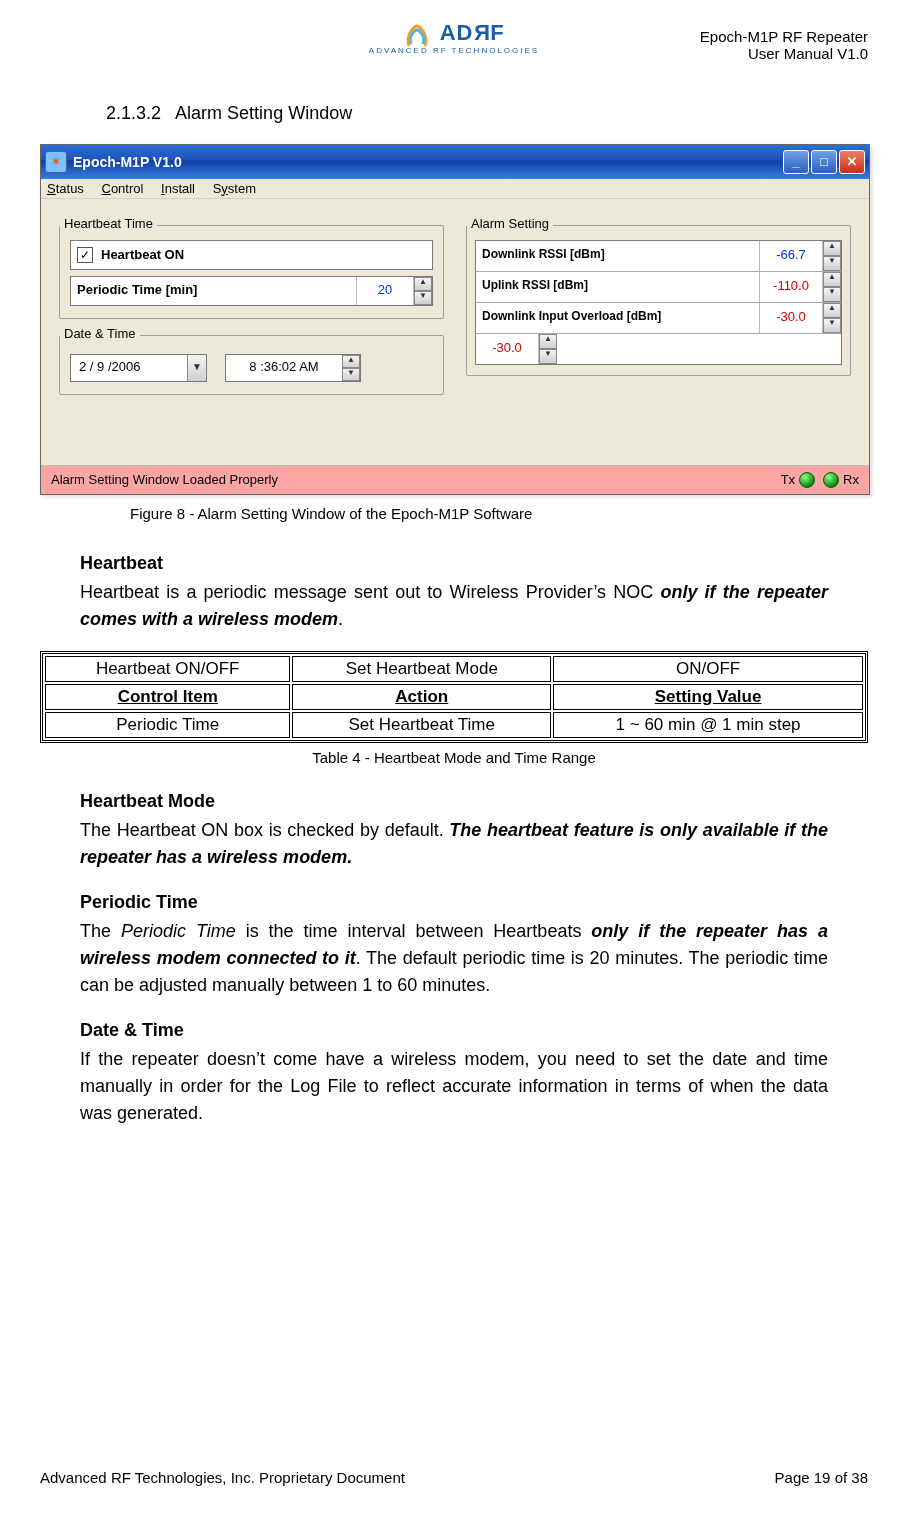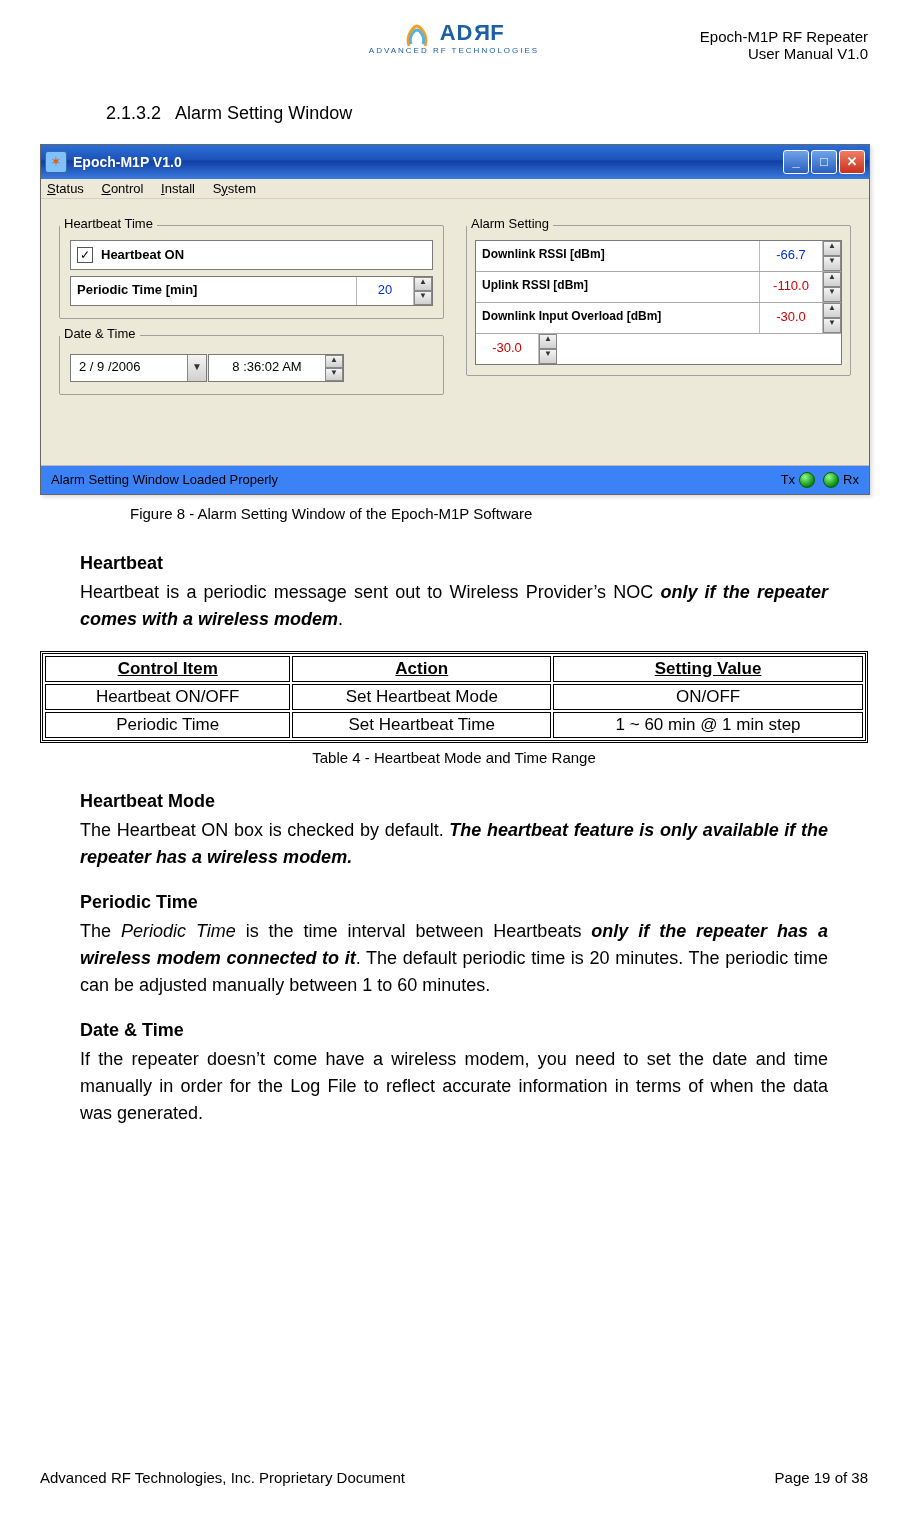--- a/index.html
+++ b/index.html
@@ -189,21 +189,21 @@
     flex: 1;
     background: linear-gradient(#f4f4f4,#d0d0d0);
     border: 1px solid #888;
     font-size: 8px;
     line-height: 1;
     text-align: center;
     color: #333;
   }
   .dt-row {
     display: flex;
-    gap: 1px;
+    gap: 18px;
     align-items: center;
     margin-top: 4px;
   }
   .combo, .timebox {
     display: flex;
     height: 26px;
     border: 1px solid #7a7a7a;
     background: #fff;
     font-family: Tahoma, sans-serif;
     font-size: 13px;
@@ -241,21 +241,21 @@
     width: 62px;
     text-align: center;
     font-family: Tahoma, sans-serif;
     font-size: 13px;
     padding: 6px 0;
     border-right: 1px solid #bbb;
   }
   .red { color: #d00000; }
   .blue { color: #0030e0; }
   .statusbar {
-    background: #3b82f6;
+    background: #fca5a5;
     border-top: 1px solid #bbb;
     height: 28px;
     display: flex;
     align-items: center;
     font-family: Tahoma, sans-serif;
     font-size: 13px;
     padding: 0 10px;
   }
   .statusbar .msg { flex: 1; }
   .led {
@@ -445,28 +445,28 @@
   <div class="body">
     <div class="h">Heartbeat</div>
     <p>
       <span>Heartbeat is a periodic message sent out to Wireless Provider’s NOC </span><span class="bital">only if the repeater comes with a wireless modem</span><span>.</span>
     </p>
   </div>
 
   <table class="hb">
     <tbody>
         <tr>
+      <td>Heartbeat ON/OFF</td>
+      <td>Set Heartbeat Mode</td>
+      <td>ON/OFF</td>
+    </tr>
+    <tr>
       <th>Control Item</th>
       <th>Action</th>
       <th>Setting Value</th>
-    </tr>
-    <tr>
-      <td>Heartbeat ON/OFF</td>
-      <td>Set Heartbeat Mode</td>
-      <td>ON/OFF</td>
     </tr>
     <tr>
       <td>Periodic Time</td>
       <td>Set Heartbeat Time</td>
       <td>1 ~ 60 min @ 1 min step</td>
     </tr>
   </tbody>
     </table>
   <div class="table-cap">Table 4 - Heartbeat Mode and Time Range</div>
 

